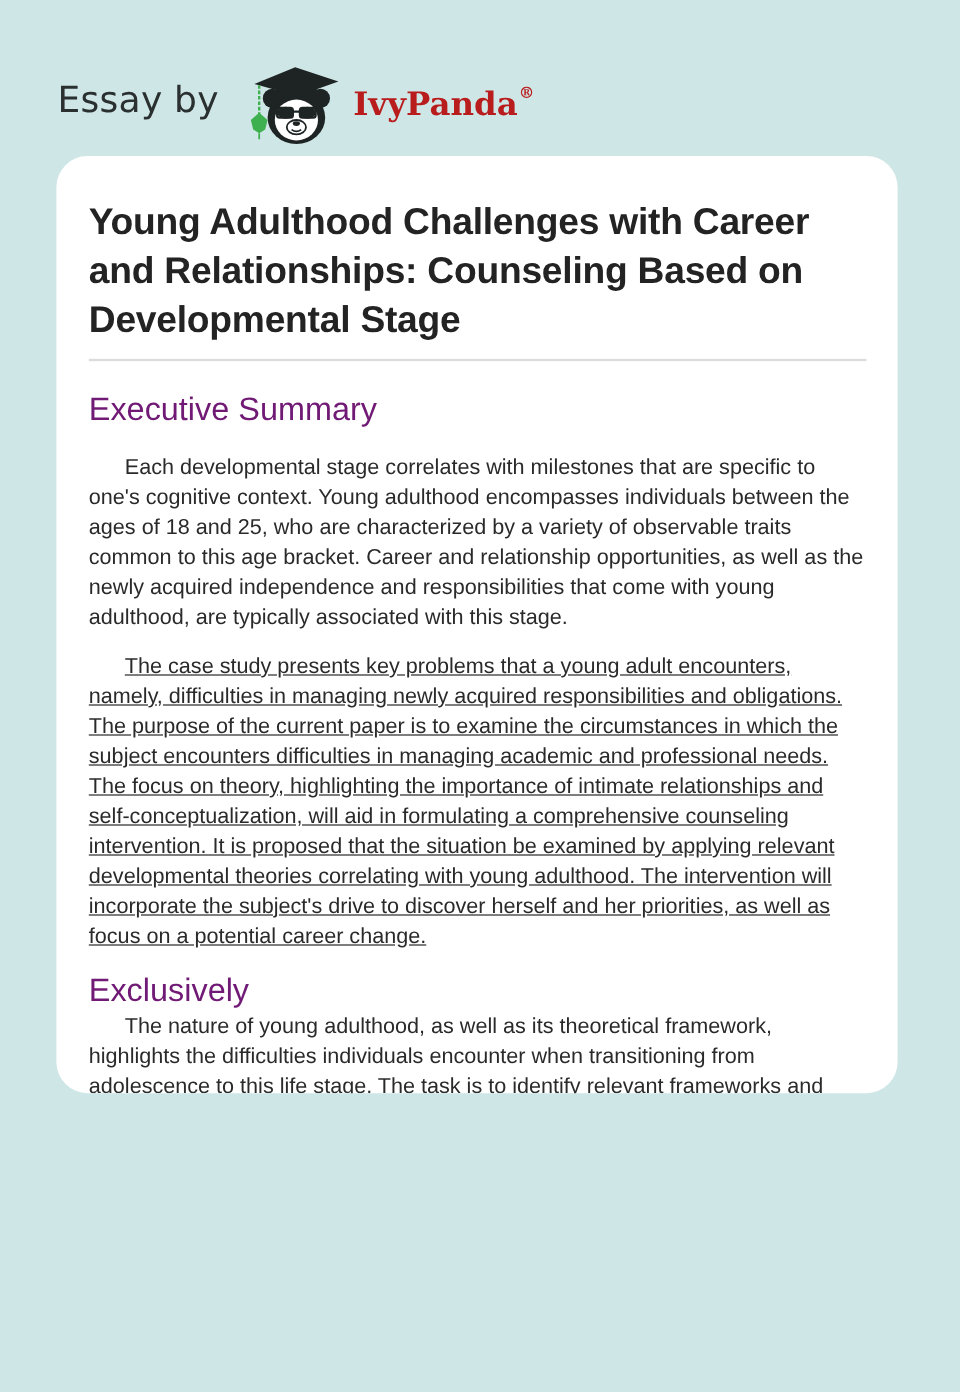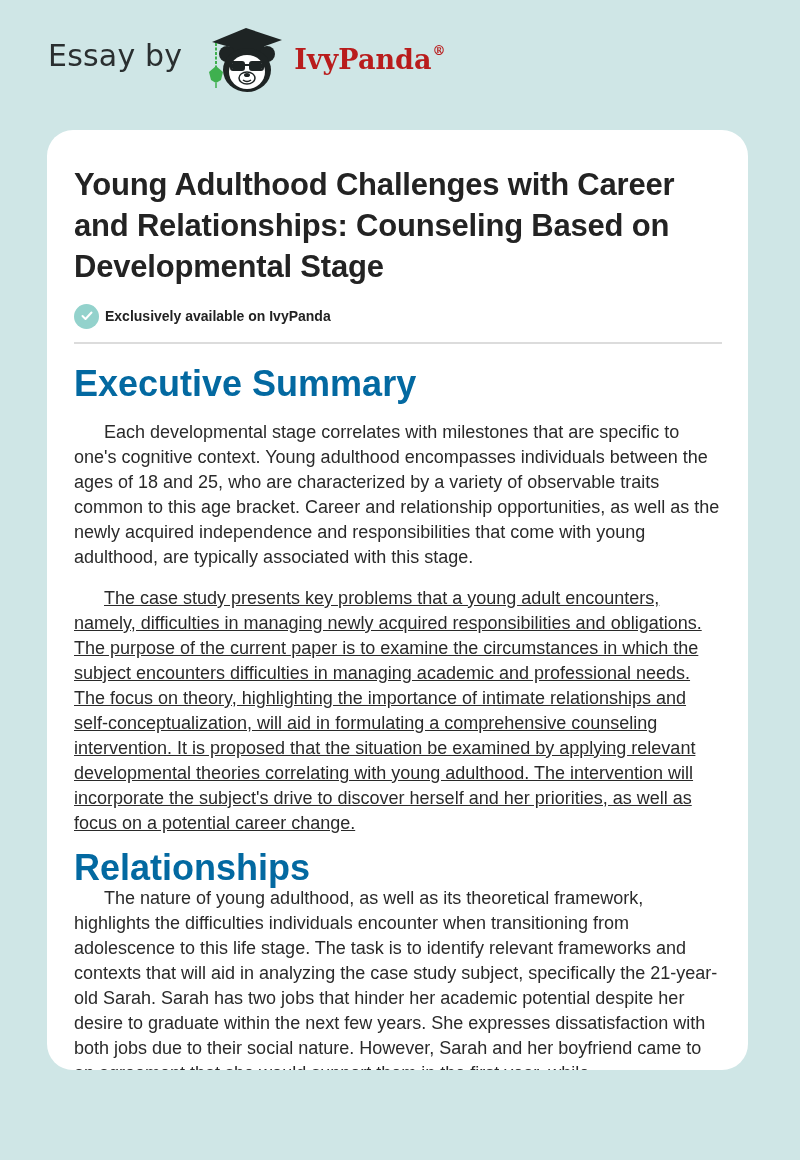--- a/index.html
+++ b/index.html
@@ -4,38 +4,38 @@
 <style>
   html, body { margin: 0; padding: 0; }
   body {
     width: 800px; height: 1160px; overflow: hidden;
     background: #cfe6e6;
     font-family: "Liberation Sans", sans-serif;
     color: #222;
     position: relative;
   }
   .brand {
-    position: absolute; left: 48px; top: 20px;
+    position: absolute; left: 48px; top: 48px;
     display: flex; align-items: center; height: 76px;
   }
   .brand-prefix {
     font-family: "DejaVu Sans", sans-serif;
     font-size: 30px; color: #2a2f30; letter-spacing: 0.2px;
     margin-right: 18px; margin-top: -6px;
   }
   .brand-logo { width: 88px; height: 76px; margin-right: 6px; }
   .brand-name {
     font-family: "DejaVu Serif", serif; font-weight: bold;
     font-size: 27px; color: #b91c1c; margin-top: 2px;
   }
   .brand-name sup { font-size: 13px; position: relative; top: -4px; margin-left: 1px; }
 
   .card {
     position: absolute; left: 47px; top: 130px;
-    width: 701px; height: 940px;
+    width: 701px; height: 781px;
     background: #ffffff; border-radius: 26px;
     box-sizing: border-box; padding: 34px 26px 0 27px;
     overflow: hidden;
   }
   h1 {
     margin: 0; font-size: 31px; line-height: 41px; font-weight: bold;
     color: #232323; letter-spacing: -0.2px;
     width: 640px;
   }
   .exclusive {
@@ -43,21 +43,21 @@
   }
   .check-badge {
     width: 25px; height: 25px; border-radius: 50%;
     background: #93d2cc; display: flex; align-items: center; justify-content: center;
     margin-right: 6px;
   }
   .exclusive-text { font-size: 14px; font-weight: bold; color: #222; }
   .divider { height: 2px; background: #dcdcdc; margin-top: 12px; width: 648px; }
 
   h2 {
-    margin: 0; font-size: 36px; font-weight: bold; color: #0369a1;
+    margin: 0; font-size: 27px; font-weight: normal; color: #701a75;
     line-height: 36px;
   }
   h2.sec1 { margin-top: 22px; }
   h2.sec2 { margin-top: 14px; }
   p {
     margin: 0; font-size: 18px; line-height: 25px; color: #2a2a2a;
     text-indent: 30px; width: 650px;
   }
   .p-first { margin-top: 18px; }
   .p-gap { margin-top: 16px; text-decoration: underline; }
@@ -95,34 +95,26 @@
       <ellipse cx="47" cy="55" rx="3" ry="2" fill="#1e2424"></ellipse>
       <path d="M43,60 Q47,63 51,60" fill="none" stroke="#1e2424" stroke-width="1.5"></path>
     </svg>
   </span>
   <span class="brand-name"><span>IvyPanda</span><sup>®</sup></span>
 </header>
 
 <main class="card">
   <h1>Young Adulthood Challenges with Career and Relationships: Counseling Based on Developmental Stage</h1>
 
-  <div class="exclusive">
-    <span class="check-badge">
-      <svg width="12" height="10" viewBox="0 0 12 10">
-          <path d="M1.5,5 L4.5,8 L10.5,1.5" fill="none" stroke="#ffffff" stroke-width="2" stroke-linecap="round" stroke-linejoin="round"></path>
-        </svg>
-    </span>
-    <span class="exclusive-text">Exclusively available on IvyPanda</span>
-  </div>
 
   <div class="divider"></div>
 
   <section>
     <h2 class="sec1">Executive Summary</h2>
     <p class="p-first">Each developmental stage correlates with milestones that are specific to one's cognitive context. Young adulthood encompasses individuals between the ages of 18 and 25, who are characterized by a variety of observable traits common to this age bracket. Career and relationship opportunities, as well as the newly acquired independence and responsibilities that come with young adulthood, are typically associated with this stage.</p>
     <p class="p-gap">The case study presents key problems that a young adult encounters, namely, difficulties in managing newly acquired responsibilities and obligations. The purpose of the current paper is to examine the circumstances in which the subject encounters difficulties in managing academic and professional needs. The focus on theory, highlighting the importance of intimate relationships and self-conceptualization, will aid in formulating a comprehensive counseling intervention. It is proposed that the situation be examined by applying relevant developmental theories correlating with young adulthood. The intervention will incorporate the subject's drive to discover herself and her priorities, as well as focus on a potential career change.</p>
   </section>
 
   <section>
-    <h2 class="sec2">Relationships</h2>
+    <h2 class="sec2">Exclusively</h2>
     <p class="p-intro">The nature of young adulthood, as well as its theoretical framework, highlights the difficulties individuals encounter when transitioning from adolescence to this life stage. The task is to identify relevant frameworks and contexts that will aid in analyzing the case study subject, specifically the 21-year-old Sarah. Sarah has two jobs that hinder her academic potential despite her desire to graduate within the next few years. She expresses dissatisfaction with both jobs due to their social nature. However, Sarah and her boyfriend came to an agreement that she would support them in the first year, while</p>
   </section>
 </main>
 
 </body></html>

